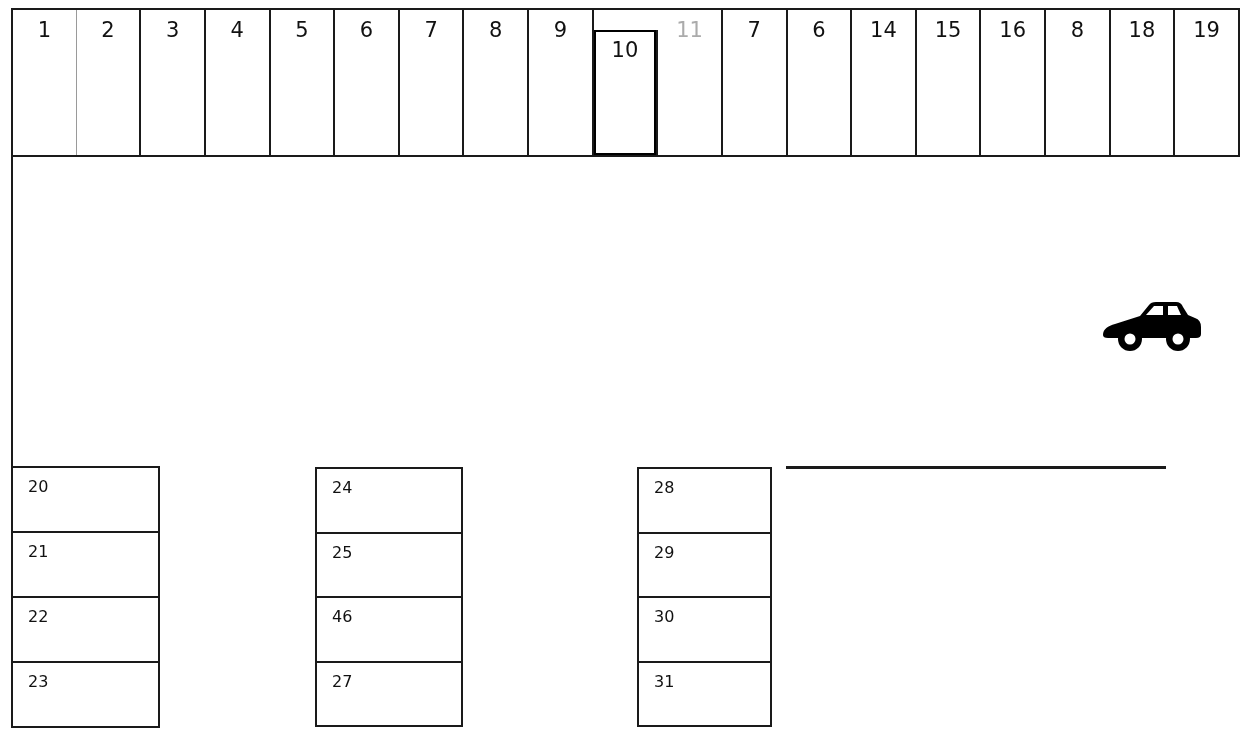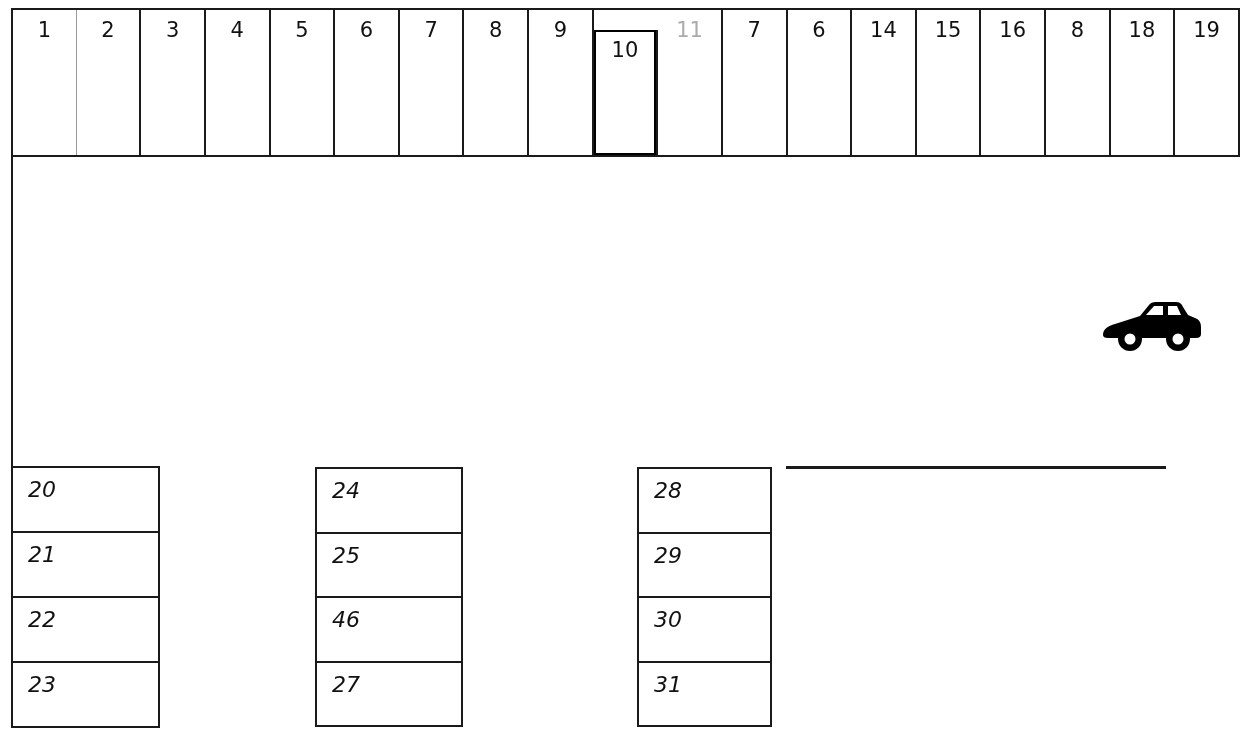--- a/index.html
+++ b/index.html
@@ -61,23 +61,22 @@
     background: #ffffff;
   }
   .vgroup.group-left   { left: 11px;  top: 466px; width: 149px; height: 262px; }
   .vgroup.group-middle { left: 315px; top: 467px; width: 148px; height: 260px; }
   .vgroup.group-right  { left: 637px; top: 467px; width: 135px; height: 260px; }
   .vg-cell {
     flex: 1 1 0;
     border-bottom: 2px solid #1a1a1a;
     box-sizing: border-box;
     padding: 10px 0 0 15px;
-    font-size: 22px;
+    font-size: 16px;
     line-height: 1.1;
-    font-style: italic;
   }
   .vg-cell:last-child { border-bottom: none; }
 
   
   .car {
     position: absolute;
     left: 1099px; top: 299px;
     width: 106px; height: 56px;
   }
 </style>

